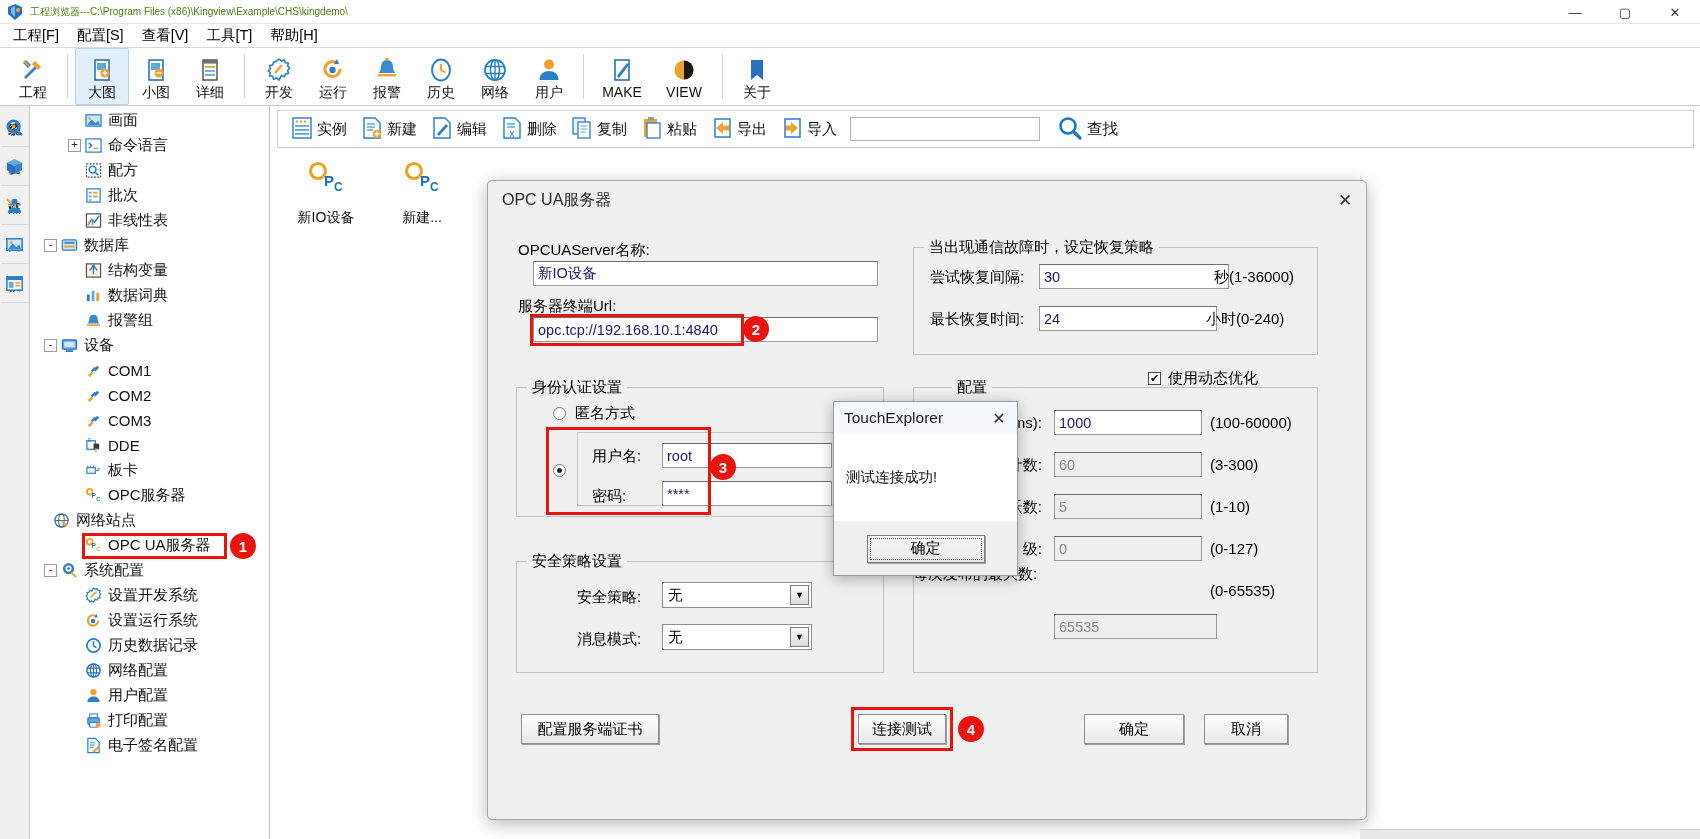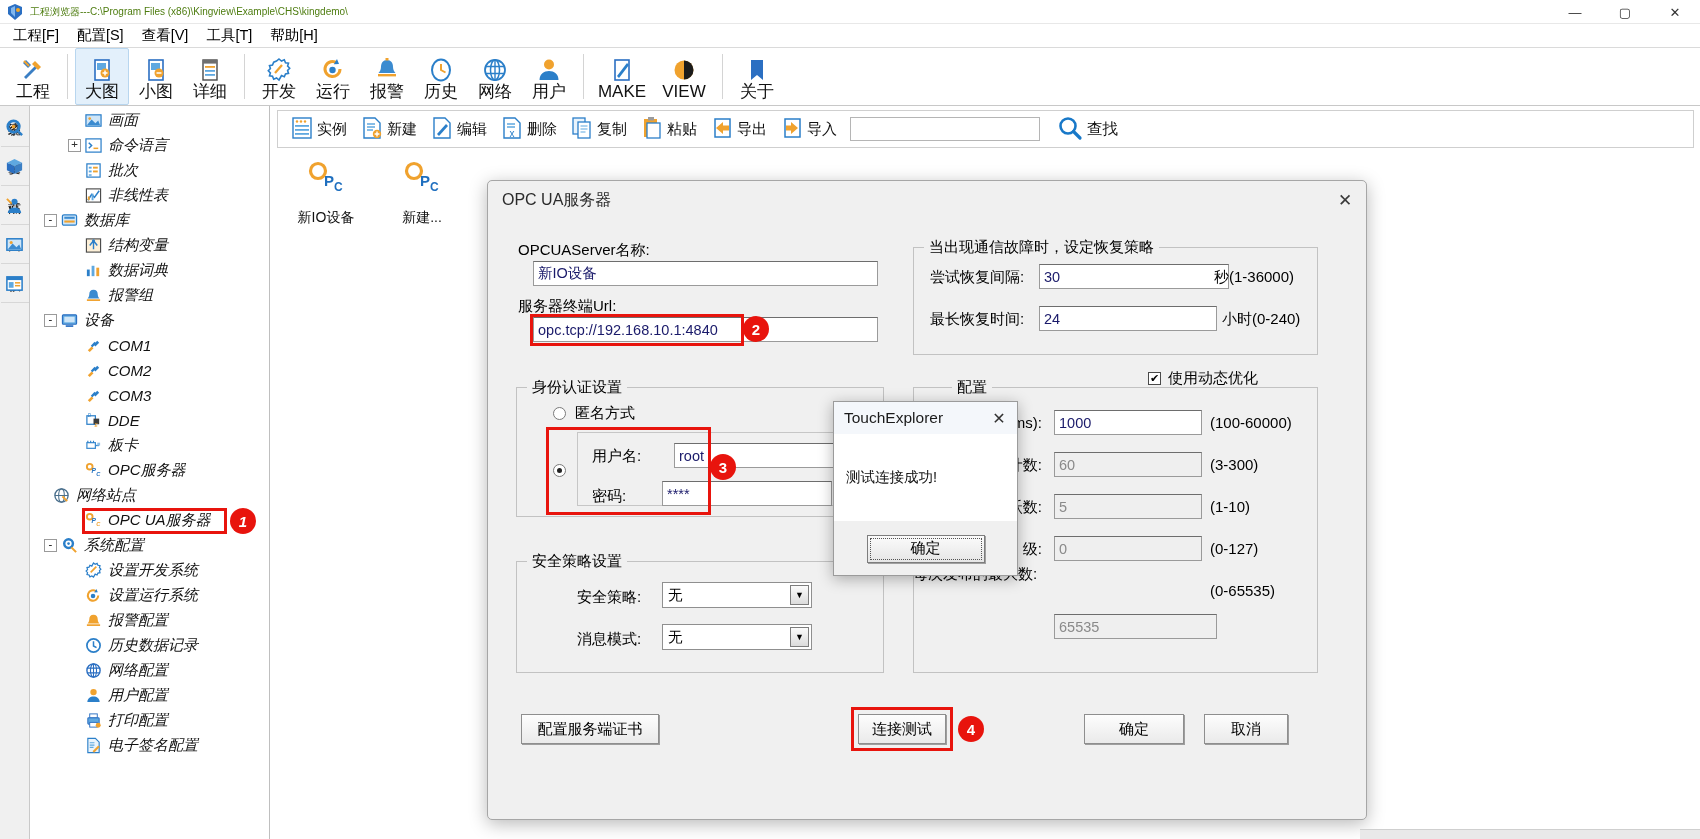--- a/index.html
+++ b/index.html
@@ -41,21 +41,21 @@
   #toolbar {
     height:58px; background:#fff; border-bottom:1px solid #c8c8c8;
     display:flex; align-items:stretch; padding-left:6px;
   }
   .tbtn {
     width:54px; display:flex; flex-direction:column; align-items:center;
     justify-content:center; gap:1px; padding-top:2px; cursor:default;
   }
   .tbtn.wide { width:62px; }
   .tbtn .ic { height:28px; display:flex; align-items:center; justify-content:center; }
-  .tbtn .lb { font-size:17px; color:#111; line-height:14px; white-space:nowrap; }
+  .tbtn .lb { font-size:14px; color:#111; line-height:14px; white-space:nowrap; }
   .tbtn.active { background:#e3f0fb; border:1px solid #b8d6ef; border-radius:2px; }
   .tsep { width:1px; background:#d4d4d4; margin:6px 7px; }
 
   
   #vtabs {
     position:absolute; left:0; top:106px; width:30px; bottom:0;
     background:#f0f0f0; border-right:1px solid #c9c9c9;
     display:flex; flex-direction:column; align-items:center; padding-top:2px;
   }
   .vtab {
@@ -67,21 +67,21 @@
     font-size:13px; letter-spacing:0px; color:#111; line-height:13px;
     margin-bottom:3px;
   }
   .vtab .vic { margin-top:3px; }
 
   
   #treepanel {
     position:absolute; left:30px; top:106px; width:240px; bottom:0;
     background:#fff; border-right:1px solid #bfbfbf; overflow:hidden;
   }
-  #treescroll { position:absolute; inset:0; padding:2px 0 0 0;font-style:italic; }
+  #treescroll { position:absolute; inset:0; padding:2px 0 0 0; }
   .tnode { display:flex; align-items:center; height:25px; padding-left:0px; white-space:nowrap; position:relative; }
   .tnode .expander {
     width:13px; height:13px; border:1px solid #9a9a9a; background:#fff;
     font-size:11px; line-height:10px; text-align:center; color:#333; flex:none;
     margin-right:2px; font-family:"DejaVu Sans Mono",monospace;
   }
   .tnode .nospace { width:15px; flex:none; }
   .tnode .ticon { width:21px; height:20px; flex:none; display:flex; align-items:center; justify-content:center; }
   .tnode .tlabel { font-size:15px; color:#111; padding-left:4px; }
 
@@ -458,20 +458,31 @@
             <path d="M4 6 L7 9 L4 12" stroke="#2b7fc9" stroke-width="1.6" fill="none"></path>
             <path d="M9 12 h5" stroke="#f0a22e" stroke-width="1.6"></path>
           </svg>
         </span>
         <span class="tlabel">命令语言</span>
       </div>
       <div class="tnode" style="padding-left: 56px;">
         <span class="nospace" style="margin-left: -18px;"></span>
         <span class="ticon">
           <svg width="17" height="17" viewBox="0 0 18 18">
+            <rect x="1.5" y="2" width="15" height="14" fill="#fff" stroke="#4a4a4a" stroke-width="1.2" stroke-dasharray="2 1.4"></rect>
+            <circle cx="8" cy="8" r="3.6" fill="none" stroke="#2b7fc9" stroke-width="1.6"></circle>
+            <path d="M11 11 L14 14" stroke="#2b7fc9" stroke-width="1.8"></path>
+          </svg>
+        </span>
+        <span class="tlabel">配方</span>
+      </div>
+      <div class="tnode" style="padding-left: 56px;">
+        <span class="nospace" style="margin-left: -18px;"></span>
+        <span class="ticon">
+          <svg width="17" height="17" viewBox="0 0 18 18">
             <rect x="2" y="2" width="14" height="14" fill="#fff" stroke="#2b7fc9" stroke-width="1.3"></rect>
             <rect x="4" y="5" width="3" height="2" fill="#5fa8e0"></rect>
             <rect x="8.5" y="5" width="5" height="2" fill="#f0a22e"></rect>
             <rect x="4" y="9" width="3" height="2" fill="#5fa8e0"></rect>
             <rect x="8.5" y="9" width="5" height="2" fill="#f0a22e"></rect>
             <rect x="4" y="13" width="3" height="1.6" fill="#5fa8e0"></rect>
           </svg>
         </span>
         <span class="tlabel">批次</span>
       </div>
@@ -658,30 +669,20 @@
       <div class="tnode" style="padding-left: 56px;">
         <span class="nospace" style="margin-left: -18px;"></span>
         <span class="ticon">
           <svg width="17" height="17" viewBox="0 0 18 18">
             <path d="M14 9 a5.5 5.5 0 1 1-2.4-4.5" fill="none" stroke="#f0a22e" stroke-width="2.2"></path>
             <path d="M12 2 l1.6 3.6 -3.8 .2z" fill="#2b7fc9"></path>
             <circle cx="8.5" cy="9.5" r="2.4" fill="#2b7fc9"></circle>
           </svg>
         </span>
         <span class="tlabel">设置运行系统</span>
-      </div>
-      <div class="tnode" style="padding-left: 56px;">
-        <span class="nospace" style="margin-left: -18px;"></span>
-        <span class="ticon">
-          <svg width="17" height="17" viewBox="0 0 18 18">
-            <path d="M9 3 c3 0 4.5 2 4.5 5 0 2 1 3.4 1.8 4.2H2.7C3.5 11.4 4.5 10 4.5 8c0-3 1.5-5 4.5-5z" fill="#f0a22e"></path>
-            <rect x="2" y="13" width="14" height="1.8" fill="#f0a22e"></rect>
-          </svg>
-        </span>
-        <span class="tlabel">报警配置</span>
       </div>
       <div class="tnode" style="padding-left: 56px;">
         <span class="nospace" style="margin-left: -18px;"></span>
         <span class="ticon">
           <svg width="17" height="17" viewBox="0 0 18 18">
             <circle cx="9" cy="9" r="7" fill="none" stroke="#2b7fc9" stroke-width="1.8"></circle>
             <path d="M9 4.5 v5 l3.2 1.8" stroke="#2b7fc9" stroke-width="1.6" fill="none"></path>
           </svg>
         </span>
         <span class="tlabel">历史数据记录</span>
@@ -878,41 +879,41 @@
     <div class="badge" style="left:255px; top:97px;">2</div>
 
     <div class="grp" style="left:425px; top:28px; width:405px; height:108px;">
       <div class="gtitle">当出现通信故障时，设定恢复策略</div>
       <div class="lbl" style="position:absolute; left:16px; top:20px;">尝试恢复间隔:</div>
       <div class="txt" style="position:absolute; left:125px; top:16px; width:190px;">30</div>
       <div class="lbl" style="position:absolute; left:300px; top:20px;">秒(1-36000)</div>
 
       <div class="lbl" style="position:absolute; left:16px; top:62px;">最长恢复时间:</div>
       <div class="txt" style="position:absolute; left:125px; top:58px; width:178px;">24</div>
-      <div class="lbl" style="position:absolute; left:308px; top:62px;">小时(0-240)</div>
+      <div class="lbl" style="position:absolute; left:292px; top:62px;">小时(0-240)</div>
     </div>
 
     <div style="position:absolute; left:660px; top:150px; display:flex; align-items:center; gap:7px;">
       <span class="checkbox">✔</span>
       <span class="lbl">使用动态优化</span>
     </div>
 
     <div class="grp" style="left:28px; top:168px; width:368px; height:130px;">
       <div class="gtitle">身份认证设置</div>
 
       <div style="position:absolute; left:36px; top:16px; display:flex; align-items:center; gap:9px;">
         <span class="radio"></span>
         <span class="lbl">匿名方式</span>
       </div>
 
       <span class="radio on" style="position:absolute; left:36px; top:76px;"></span>
 
       <div style="position:absolute; left:60px; top:44px; right:14px; bottom:10px; border:1px solid #c6c6c6;">
         <div class="lbl" style="position:absolute; left:14px; top:14px;">用户名:</div>
-        <div class="txt" style="position:absolute; left:96px; top:10px; width:170px;">root</div>
+        <div class="txt" style="position:absolute; left:84px; top:10px; width:170px;">root</div>
 
         <div class="lbl" style="position:absolute; left:14px; top:54px;">密码:</div>
         <div class="txt" style="position:absolute; left:84px; top:48px; width:170px;">****</div>
       </div>
     </div>
     <div class="hl" style="left:58px; top:208px; width:165px; height:88px;"></div>
     <div class="badge" style="left:222px; top:235px;">3</div>
 
     <div class="grp" style="left:28px; top:342px; width:368px; height:112px;">
       <div class="gtitle">安全策略设置</div>

